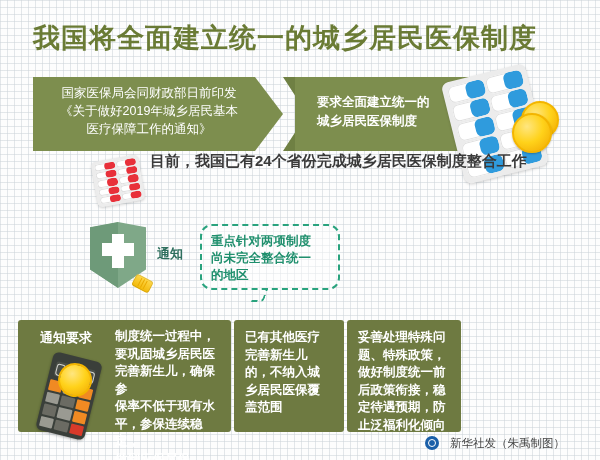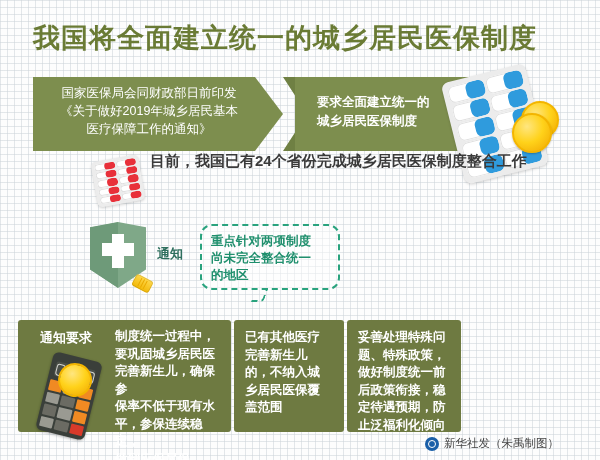--- a/index.html
+++ b/index.html
@@ -186,21 +186,21 @@
   .k.d{background:#6b6b63;}
   .k.r{background:#d83a2a;}
   #calc-coin{
     position:absolute;left:10px;top:6px;width:34px;height:34px;border-radius:50%;
     background:radial-gradient(circle at 36% 32%, #ffe680 0%, #ffd21a 48%, #f0a500 100%);
     border:2px solid #f3b500;box-sizing:border-box;
   }
 
   
   #footer{
-    left:425px;top:436px;display:flex;align-items:center;gap:5px;
+    left:425px;top:436px;display:flex;align-items:flex-start;gap:11px;
     font-size:11.5px;color:#444;
   }
   #xinhua-logo{
     width:14px;height:14px;border-radius:50%;
     background:#1a5fa8;position:relative;flex:none;
   }
   #xinhua-logo:after{
     content:"";position:absolute;left:3px;top:3px;width:8px;height:8px;
     border:1.5px solid #ffffff;border-radius:50%;box-sizing:border-box;
   }

